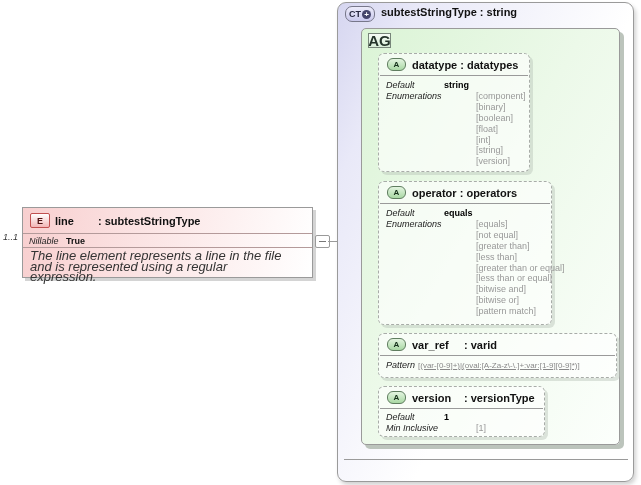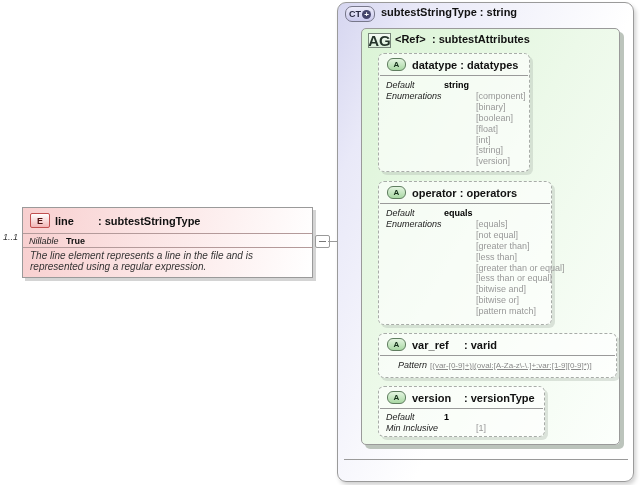--- a/index.html
+++ b/index.html
@@ -23,21 +23,21 @@
              border-bottom:1px solid #b49a9a;}
   .ebadge{width:18px;height:13px;border:1px solid #c05050;border-radius:2px;
           background:linear-gradient(#ffffff,#f2b6b6);color:#4a1010;font-size:9px;
           font-weight:bold;display:flex;align-items:center;justify-content:center;}
   .nodetitle{font-size:11px;font-weight:bold;color:#111;white-space:nowrap;}
   .namecol{display:inline-block;}
   .elem-props{display:flex;align-items:center;height:13px;padding:0 6px;
               border-bottom:1px solid #b49a9a;}
   .plabel{font-style:italic;font-size:9px;color:#222;}
   .pvalue{font-size:9px;font-weight:bold;color:#111;}
-  .elem-anno{padding:3px 16px 0 7px;font-style:italic;font-size:10px;color:#333;
+  .elem-anno{padding:3px 16px 0 7px;font-style:italic;font-size:13px;color:#333;
              line-height:10.5px;}
   .card{left:3px;top:232px;font-style:italic;font-size:9px;color:#333;}
 
   
   .ctbox{left:337px;top:2px;width:297px;height:480px;border:1px solid #9a9a9a;
          border-radius:9px;box-sizing:border-box;
          background:linear-gradient(115deg,#d6d6f0 0%,#e9e9f8 16%,#ffffff 58%);
          box-shadow:2px 3px 4px rgba(0,0,0,.18);}
   .ctbadge{left:345px;top:6px;width:28px;height:14px;border:1px solid #77778a;
            border-radius:7px;background:linear-gradient(#ecebfa,#c9c8ec);
@@ -70,21 +70,21 @@
   .abadge{width:17px;height:11px;border:1px solid #5f7d5f;border-radius:6px;
           background:linear-gradient(#e3f5e0,#a9d8a4);color:#15301a;font-size:8px;
           font-weight:bold;display:flex;align-items:center;justify-content:center;flex:0 0 auto;}
   .facets{display:flex;padding:4px 0 0 7px;}
   .fcol.labels{width:58px;flex:0 0 58px;}
   .flabel{font-style:italic;font-size:9px;color:#222;line-height:10.9px;white-space:nowrap;}
   .fval{font-size:9px;line-height:10.9px;white-space:nowrap;}
   .fval.bold{font-weight:bold;color:#000;}
   .fval.gray{color:#999;padding-left:32px;}
   ul.enumlist{list-style:none;margin:0;padding:0;}
-  .patrow{display:flex;padding:4px 0 0 19px;align-items:baseline;}
+  .patrow{display:flex;padding:4px 0 0 7px;align-items:baseline;}
   .patrow .flabel{width:32px;flex:0 0 32px;}
   .patval{font-size:8px;color:#888;white-space:nowrap;text-decoration:underline;}
   .kv{display:grid;grid-template-columns:58px auto;padding:3px 0 0 7px;}
 </style>
 </head>
 <body>
 
 <div id="stage">
 
   <div class="abs card">1..1</div>
@@ -115,23 +115,20 @@
 
   <div class="abs ctbox"></div>
   <div class="abs ctbadge">
     <span class="txt">CT</span>
     <span class="pluscirc">+</span>
   </div>
   <div class="abs cttitle">subtestStringType : string</div>
 
   <div class="abs agbox"></div>
   <div class="abs agbadge">AG</div>
-  <div class="abs agtitle">
-    <span class="namecol" style="min-width:37px">&lt;Ref&gt;</span><span>: subtestAttributes</span>
-  </div>
 
   <div class="abs attrbox" style="left:378px;top:53px;width:152px;height:119px">
     <div class="attr-head">
       <span class="abadge">A</span>
       <span class="nodetitle"><span>datatype</span> <span>: datatypes</span></span>
     </div>
     <div class="facets">
       <div class="fcol labels">
         <div class="flabel">Default</div>
         <div class="flabel">Enumerations</div>

